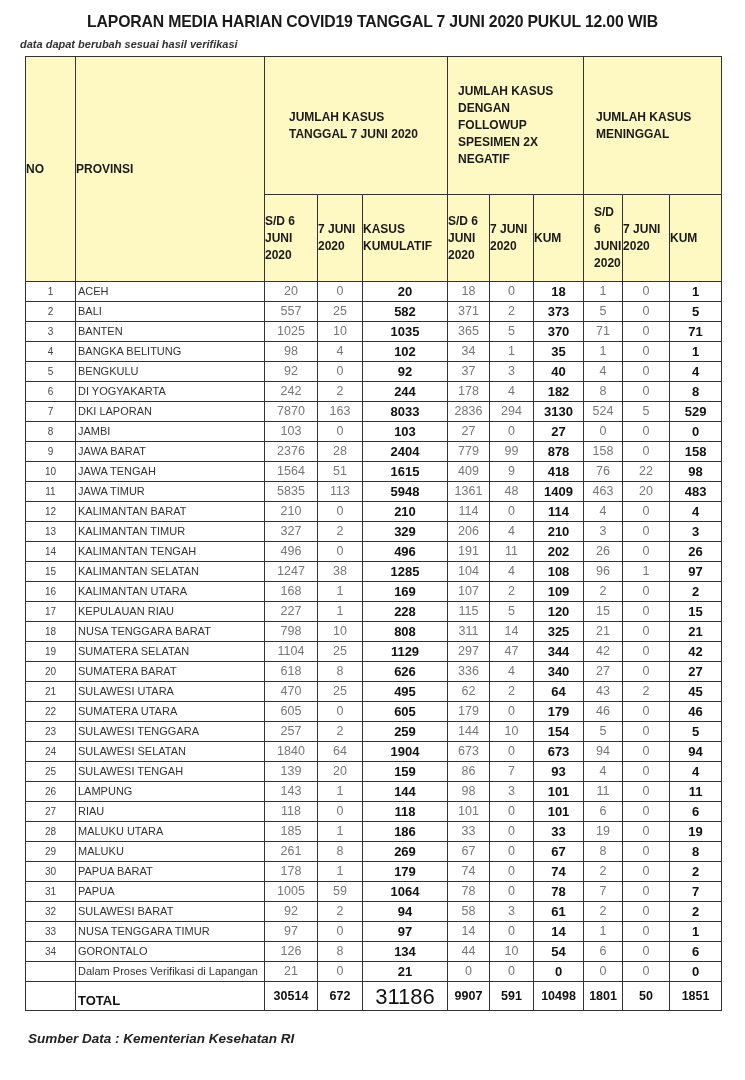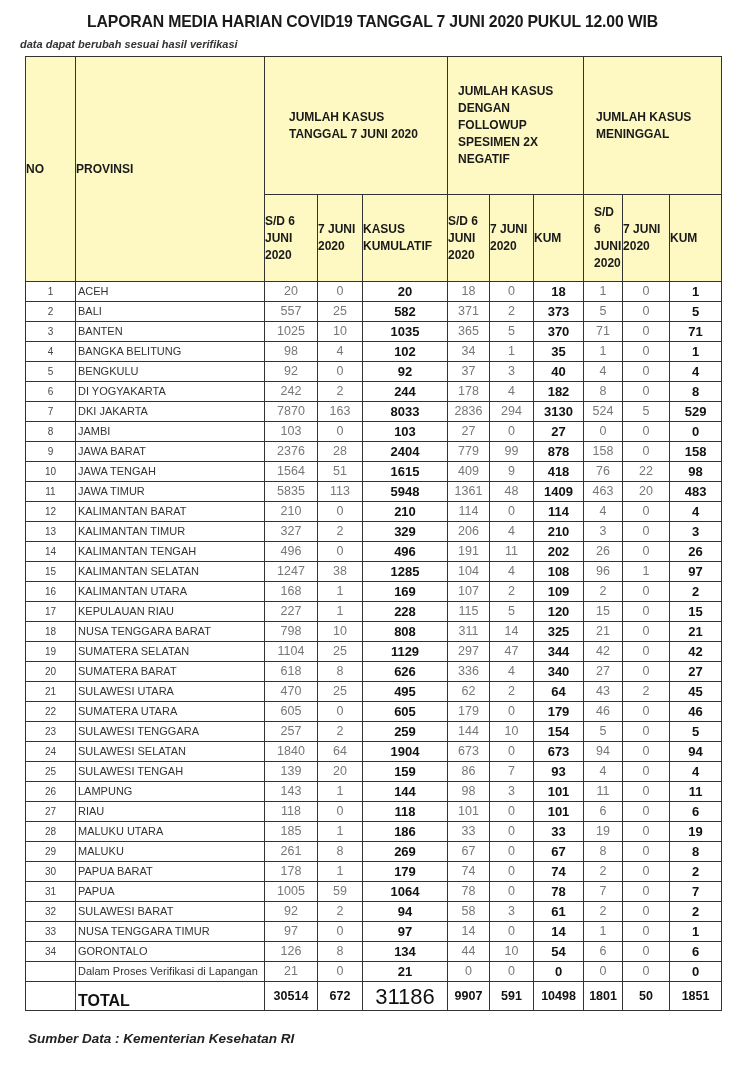--- a/index.html
+++ b/index.html
@@ -10,21 +10,21 @@
   td, th { border: 1.5px solid #333; padding: 0; overflow: hidden; white-space: nowrap; }
   th { background: #fef9c3; font-weight: bold; font-size: 12px; line-height: 17px; text-align: left; vertical-align: middle; white-space: normal; color: #1a1a1a; }
   th.group { height: 105px; }
   th.sub { height: 86px; }
   td { height: 19px; font-size: 12.5px; text-align: center; color: #777; line-height: 19px; }
   td.no { font-size: 10px; color: #444; }
   td.prov { text-align: left; padding-left: 2px; font-size: 11px; color: #333; }
   td.prov.small { font-size: 11px; }
   td.b { color: #111; font-weight: bold; font-size: 13px; }
   tr.total td { height: 28px; color: #111; font-weight: bold; font-size: 12.5px; }
-  tr.total td.prov { font-size: 16px; vertical-align: bottom; line-height: 18px; }
+  tr.total td.prov { font-size: 13px; vertical-align: bottom; line-height: 18px; }
   tr.total td.big { font-size: 22px; font-weight: normal; }
   .source { position: absolute; top: 1031px; left: 28px; font-size: 13.5px; font-weight: bold; color: #222; font-style: italic; }
 </style>
 </head>
 <body>
 
 <div class="title">LAPORAN MEDIA HARIAN COVID19 TANGGAL 7 JUNI 2020 PUKUL 12.00 WIB</div>
 <div class="subtitle">data dapat berubah sesuai hasil verifikasi</div>
 
 <table>
@@ -135,21 +135,21 @@
         <td class="b">244</td>
         <td>178</td>
         <td>4</td>
         <td class="b">182</td>
         <td>8</td>
         <td>0</td>
         <td class="b">8</td>
       </tr>
       <tr>
         <td class="no">7</td>
-        <td class="prov">DKI JAKARTA</td>
+        <td class="prov">DKI LAPORAN</td>
         <td>7870</td>
         <td>163</td>
         <td class="b">8033</td>
         <td>2836</td>
         <td>294</td>
         <td class="b">3130</td>
         <td>524</td>
         <td>5</td>
         <td class="b">529</td>
       </tr>

